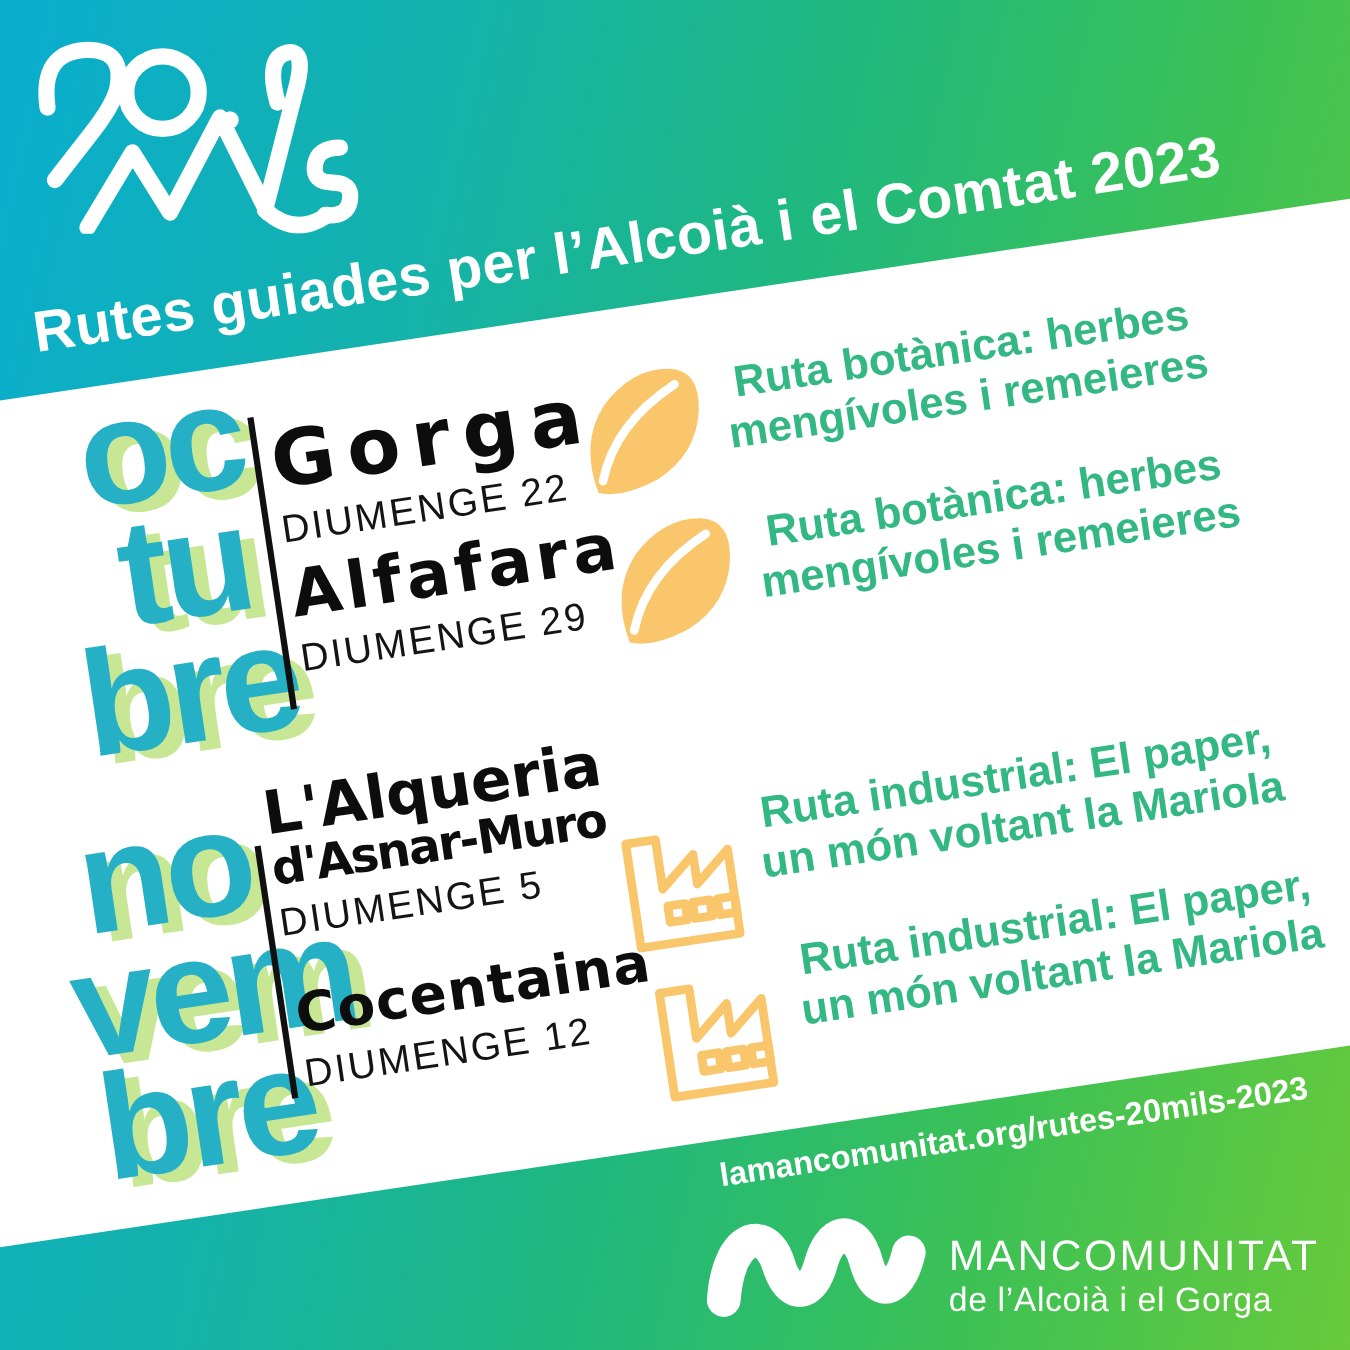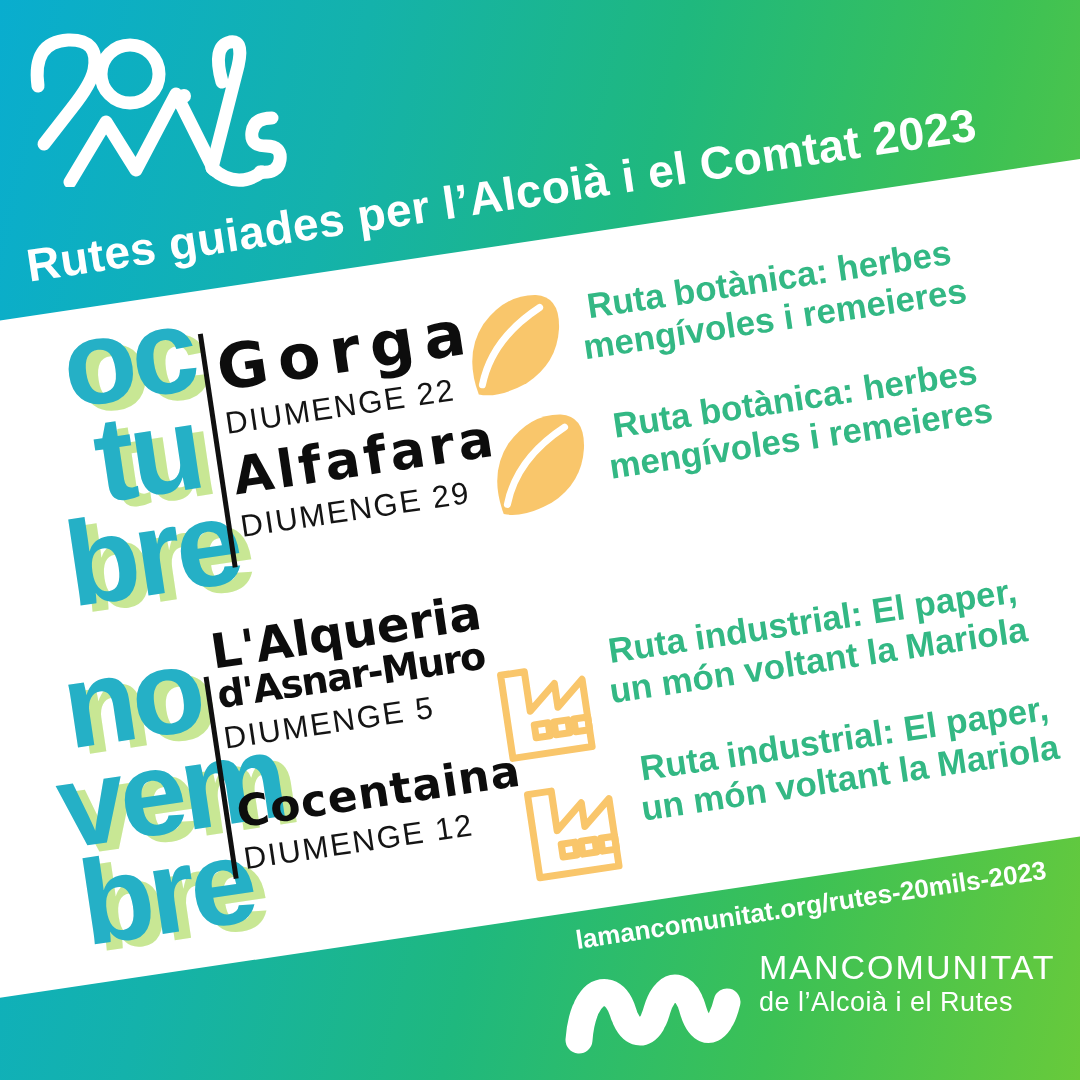--- a/index.html
+++ b/index.html
@@ -20,21 +20,21 @@
   .vline{position:absolute;width:5px;background:#101010;}
   .event{position:absolute;color:#0d0d0d;}
   .place{font-family:"DejaVu Sans","Liberation Sans",sans-serif;font-weight:700;line-height:1.02;white-space:nowrap;}
   .date{font-weight:400;font-size:31px;letter-spacing:2px;color:#141414;margin-top:6px;white-space:nowrap;}
   .route{position:absolute;width:440px;text-align:center;font-weight:700;font-size:35px;
     line-height:1.14;color:#33b884;}
   .icon{position:absolute;}
   .url{position:absolute;left:654px;top:1086px;width:520px;text-align:center;
     font-weight:700;font-size:26px;color:#fff;white-space:nowrap;}
   
-  .footer{position:absolute;left:563px;top:948px;display:flex;align-items:flex-start;gap:16px;color:#fff;}
+  .footer{position:absolute;left:563px;top:948px;display:flex;align-items:flex-end;gap:16px;color:#fff;}
   .orgname{font-size:34px;letter-spacing:2px;line-height:1.15;}
   .orgsub{font-size:27px;letter-spacing:.5px;line-height:1.15;}
   .brand{position:absolute;left:24px;top:22px;}
 </style>
 </head>
 <body>
 
 <div class="canvas">
 
   <div class="brand">
@@ -150,17 +150,17 @@
     <div class="url">lamancomunitat.org/rutes-20mils-2023</div>
 
   </div>
 
   <div class="footer">
     <svg width="180" height="108" viewBox="0 0 180 108">
       <path fill="none" stroke="#ffffff" stroke-width="27" stroke-linecap="round" stroke-dasharray="30 4 24 4 28 4 36 4 26 4 30 4 46 4 60" d="M16 92 C 20 38 50 32 60 64 C 68 90 86 92 94 62 C 102 34 122 32 130 62 C 138 90 156 88 164 54"></path>
     </svg>
     <div>
       <div class="orgname">MANCOMUNITAT</div>
-      <div class="orgsub">de l’Alcoià i el Rutes</div>
+      <div class="orgsub">de l’Alcoià i el Gorga</div>
     </div>
   </div>
 
 </div>
 
 </body></html>

